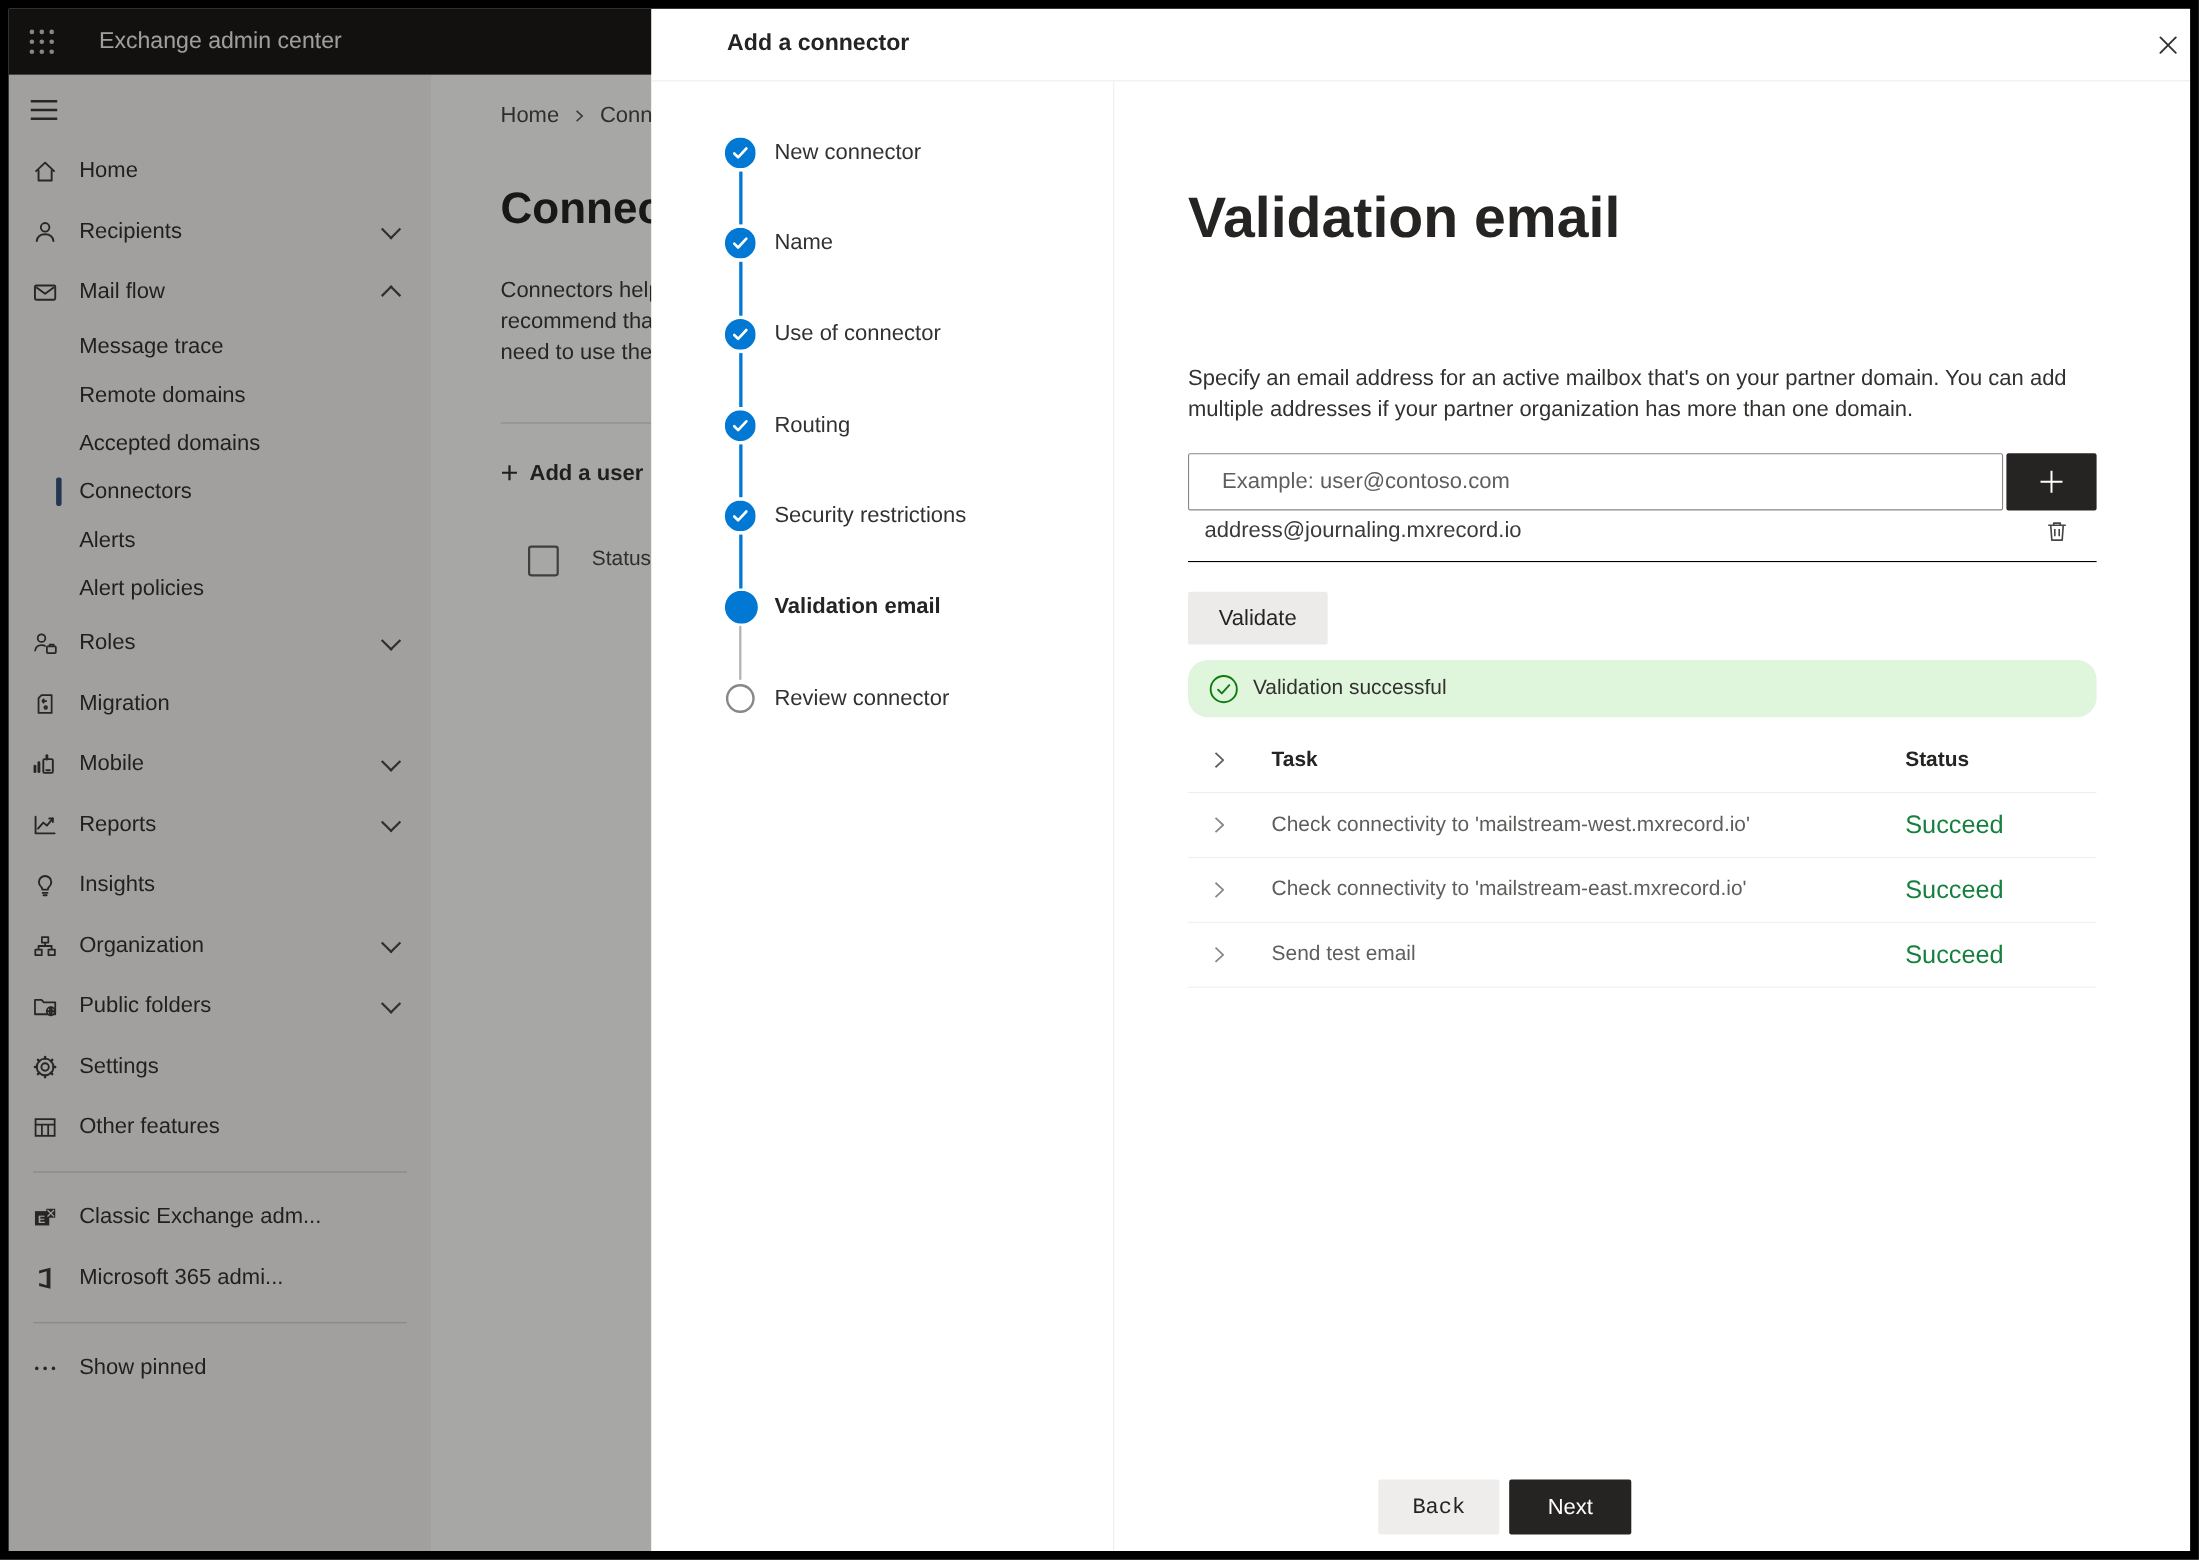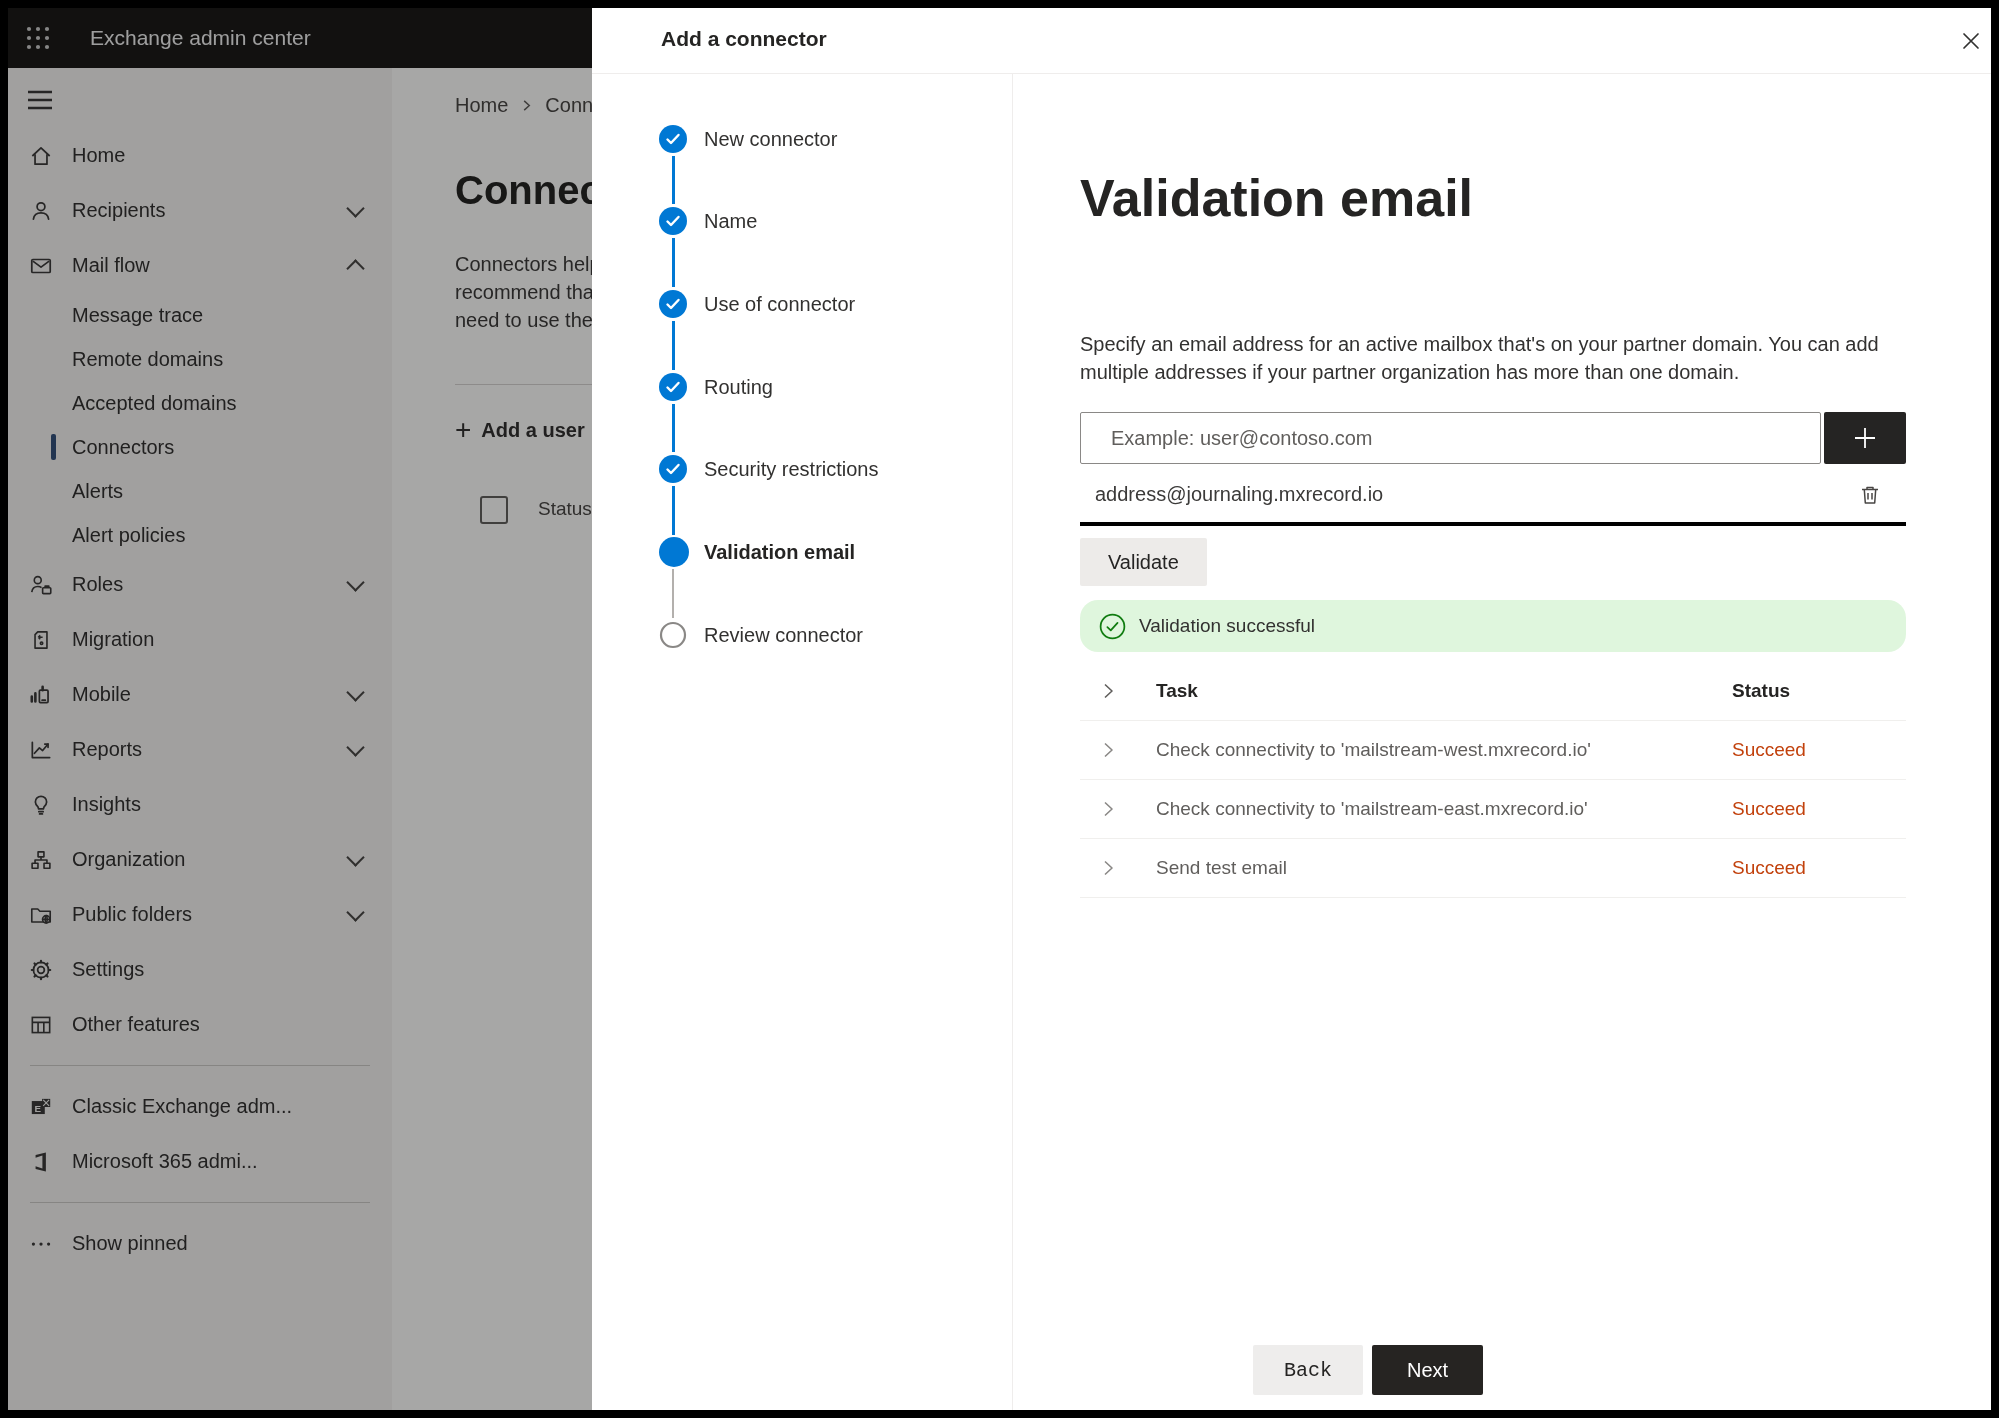--- a/index.html
+++ b/index.html
@@ -55,34 +55,34 @@
 
   
   #content{left:488px;top:0;width:826px;height:1402px;}
   #v-h1{position:absolute;left:0;top:160px;font-size:52px;font-weight:700;color:#252423;white-space:nowrap;}
   #v-desc{position:absolute;left:0;top:322px;width:800px;font-size:20px;line-height:28px;color:#323130;}
   #email-input{position:absolute;left:0;top:404px;width:741px;height:52px;border:1px solid #8a8886;border-radius:2px;box-sizing:border-box;
                font-size:20px;color:#323130;padding:0 30px;font-family:inherit;background:#fff;outline:none;}
   #email-input::placeholder{color:#605e5c;opacity:1;}
   #add-address{position:absolute;left:744px;top:404px;width:82px;height:52px;background:#252423;color:#fff;border:none;border-radius:2px;
                font-size:32px;line-height:30px;cursor:pointer;display:flex;align-items:center;justify-content:center;font-family:inherit;}
-  #addr-row{position:absolute;left:0;top:460px;width:826px;height:54px;border-bottom:4px solid #000000;}
+  #addr-row{position:absolute;left:0;top:448px;width:826px;height:54px;border-bottom:1px solid #000000;}
   #addr-text{position:absolute;left:15px;top:15px;font-size:20px;color:#3b3a39;white-space:nowrap;}
   #addr-trash{position:absolute;left:775px;top:12px;width:30px;height:30px;cursor:pointer;display:flex;align-items:center;justify-content:center;}
   #validate-btn{position:absolute;left:0;top:530px;height:48px;padding:4px 28px;background:#edebe9;border:none;border-radius:2px;
                 font-size:20px;color:#252423;font-family:inherit;cursor:pointer;}
   #banner{position:absolute;left:0;top:592px;width:826px;height:52px;background:#dff6dd;display:flex;align-items:center;border-radius:18px;}
   #banner .txt{margin-left:12px;font-size:19px;color:#323130;}
   #banner .ok{margin-left:18px;display:flex;align-items:center;}
 
   
   .trow{position:absolute;left:0;width:826px;}
   .trow .rchev{position:absolute;left:16px;top:50%;transform:translateY(-50%);width:24px;height:24px;display:flex;align-items:center;justify-content:center;cursor:pointer;}
   .trow .task{position:absolute;left:76px;top:50%;transform:translateY(-50%);font-size:19px;color:#605e5c;white-space:nowrap;}
-  .trow .stat{position:absolute;left:652px;top:50%;transform:translateY(-50%);font-size:19px;color:#c2410c;white-space:nowrap;}
+  .trow .stat{position:absolute;left:652px;top:50%;transform:translateY(-50%);font-size:23px;color:#15803d;white-space:nowrap;}
   .trow.head .task,.trow.head .stat{color:#252423;font-weight:700;font-size:19px;}
   .tdiv{position:absolute;left:0;width:826px;border-top:1px solid #f0efed;}
 
   
   #back-btn{position:absolute;left:661px;top:1337px;width:110px;height:50px;background:#eeedec;border:none;border-radius:2px;
             font-size:20px;color:#252423;font-family:Liberation Mono, monospace;cursor:pointer;}
   #next-btn{position:absolute;left:780px;top:1337px;width:111px;height:50px;background:#262422;border:none;border-radius:2px;
             font-size:20px;color:#fff;font-family:inherit;cursor:pointer;}
 
   svg{display:block;}

